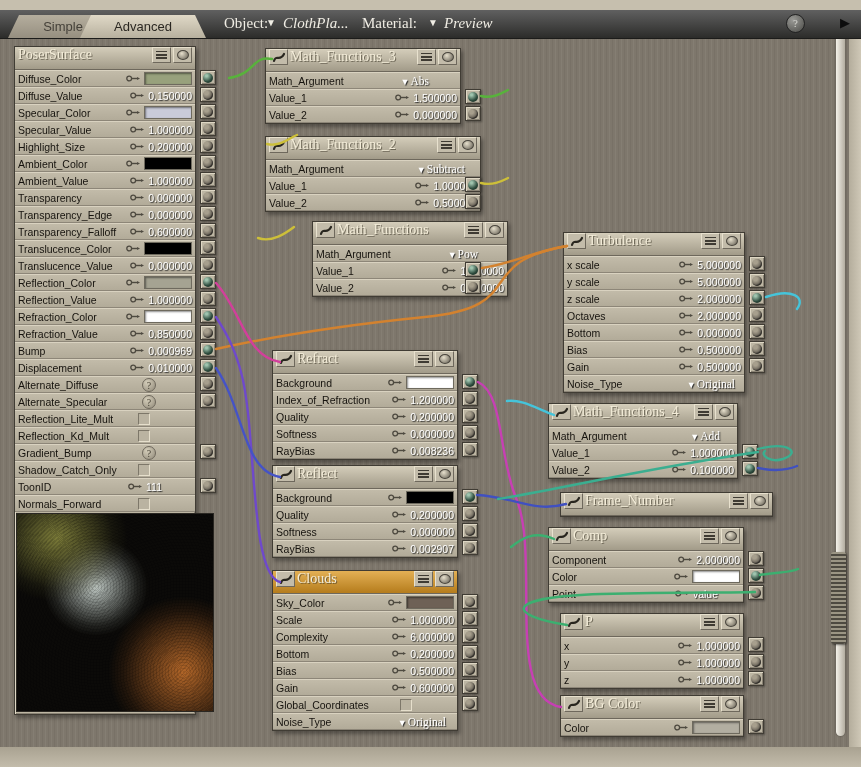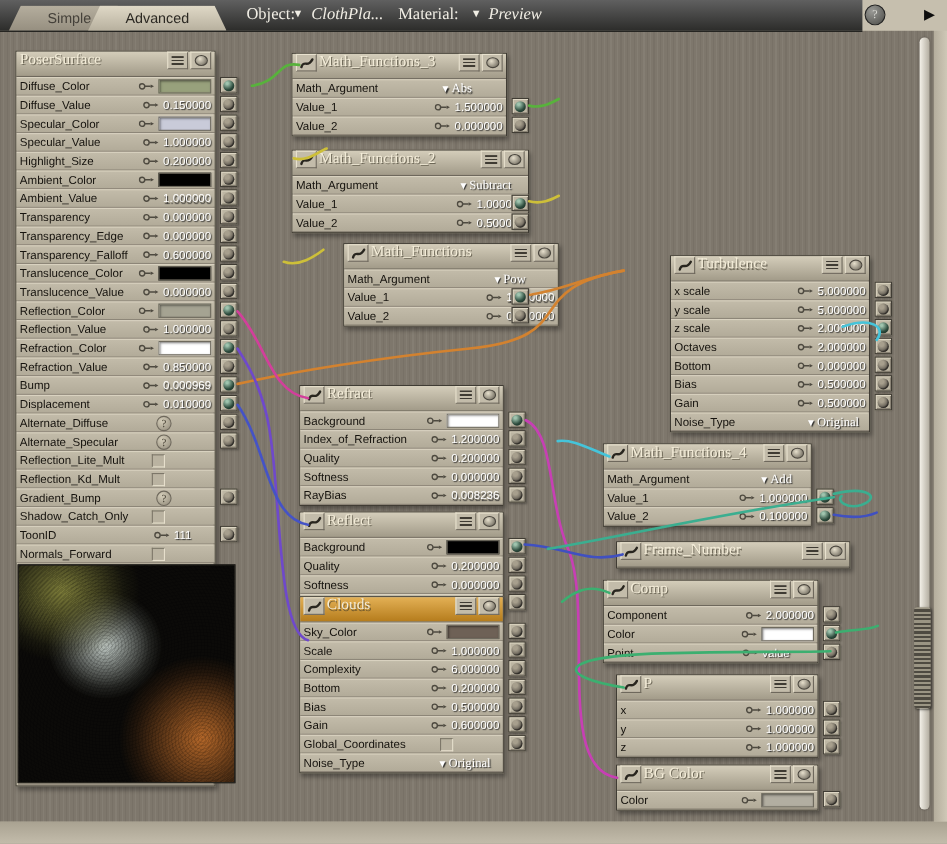--- a/index.html
+++ b/index.html
@@ -1,19 +1,19 @@
 <!DOCTYPE html>
 <html><head>
 <meta charset="utf-8">
 <style>
   html,body{margin:0;padding:0}
   body{width:861px;height:767px;position:relative;overflow:hidden;
        font-family:"Liberation Sans",sans-serif;background:#c6bfae}
   
-  .topbar{position:absolute;left:0;top:0;width:784px;height:28px;
+  .topbar{position:absolute;left:0;top:10px;width:861px;height:28px;
           background:linear-gradient(#606060,#2c2c2a);border-bottom:1px solid #1c1c1a;z-index:10}
   .tab{position:absolute;top:5px;height:23px;text-align:center;font-size:13px;line-height:24px;
        clip-path:polygon(11px 0,calc(100% - 11px) 0,100% 100%,0 100%);cursor:pointer}
   .tab-simple{left:8px;width:110px;background:linear-gradient(#b5ae9e,#968f80);color:#45413a;z-index:1}
   .tab-advanced{left:80px;width:126px;background:linear-gradient(#e0d9c7,#b7b09e);color:#2b2822;z-index:2}
   .tblabel{position:absolute;top:5px;font-family:"Liberation Serif",serif;font-size:15px;color:#f0ede4;z-index:3}
   .tbvalue{position:absolute;top:5px;font-family:"Liberation Serif",serif;font-style:italic;font-size:15px;color:#f0ede4;z-index:3;cursor:pointer}
   .ddarrow{position:absolute;top:7px;font-size:10px;color:#f0ede4;z-index:3;cursor:pointer}
   .helpbtn{position:absolute;left:786px;top:4px;width:17px;height:17px;border-radius:50%;z-index:3;
            background:radial-gradient(circle at 35% 30%,#9a9a96,#4a4a46);border:1px solid #222;
@@ -377,21 +377,21 @@
         <div class="row">
           <span class="rlabel">ToonID</span>
           <span class="rright">
             <span class="key">
               <svg width="15" height="9" viewBox="0 0 15 9">
                 <circle cx="3.2" cy="4.5" r="2.4" fill="none" stroke="#4e4a40" stroke-width="1.3"></circle>
                 <line x1="5.8" y1="4.5" x2="11" y2="4.5" stroke="#4e4a40" stroke-width="1.4"></line>
                 <path d="M11 2.9 L14 4.5 L11 6.1 Z" fill="#4e4a40"></path>
               </svg>
             </span>
-            <span class="rval" style="margin-right: 18px;">111</span>
+            <span class="rval" style="margin-right: 30px;">111</span>
           </span>
         </div>
         <div class="row">
           <span class="rlabel">Normals_Forward</span>
           <span class="rright">
             <span class="checkbox"></span>
           </span>
         </div>
         <div class="preview" style="width: 198px;"></div>
       </div>
@@ -623,21 +623,21 @@
           </span>
         </div>
       </div>
       <div class="plug" style="left: 200px; top: 41px;">
         <div class="pg linked"></div>
       </div>
       <div class="plug" style="left: 200px; top: 58px;">
         <div class="pg open"></div>
       </div>
     </div>
-    <div class="node" style="left: 563px; top: 204px; width: 204px; margin-left: 46px;">
+    <div class="node" style="left: 563px; top: 204px; width: 204px;">
       <div class="nbody" style="width: 182px;">
         <div class="hdr">
           <div class="hbtn">
             <svg width="14" height="12" viewBox="0 0 14 12">
               <path d="M2 10 C4 3 8 11 12 3" fill="none" stroke="#29261f" stroke-width="2.2" stroke-linecap="round"></path>
             </svg>
           </div>
           <span class="title">Turbulence</span>
           <div class="hbtn">
             <div class="mlines"></div>
@@ -939,21 +939,21 @@
       <div class="plug" style="left: 190px; top: 41px;">
         <div class="pg open"></div>
       </div>
       <div class="plug" style="left: 190px; top: 58px;">
         <div class="pg open"></div>
       </div>
       <div class="plug" style="left: 190px; top: 75px;">
         <div class="pg open"></div>
       </div>
     </div>
-    <div class="node" style="left: 272px; top: 514px; width: 208px;">
+    <div class="node" style="left: 272px; top: 542px; width: 208px;">
       <div class="nbody" style="width: 186px;">
         <div class="hdr hdr-sel">
           <div class="hbtn">
             <svg width="14" height="12" viewBox="0 0 14 12">
               <path d="M2 10 C4 3 8 11 12 3" fill="none" stroke="#29261f" stroke-width="2.2" stroke-linecap="round"></path>
             </svg>
           </div>
           <span class="title">Clouds</span>
           <div class="hbtn">
             <div class="mlines"></div>

